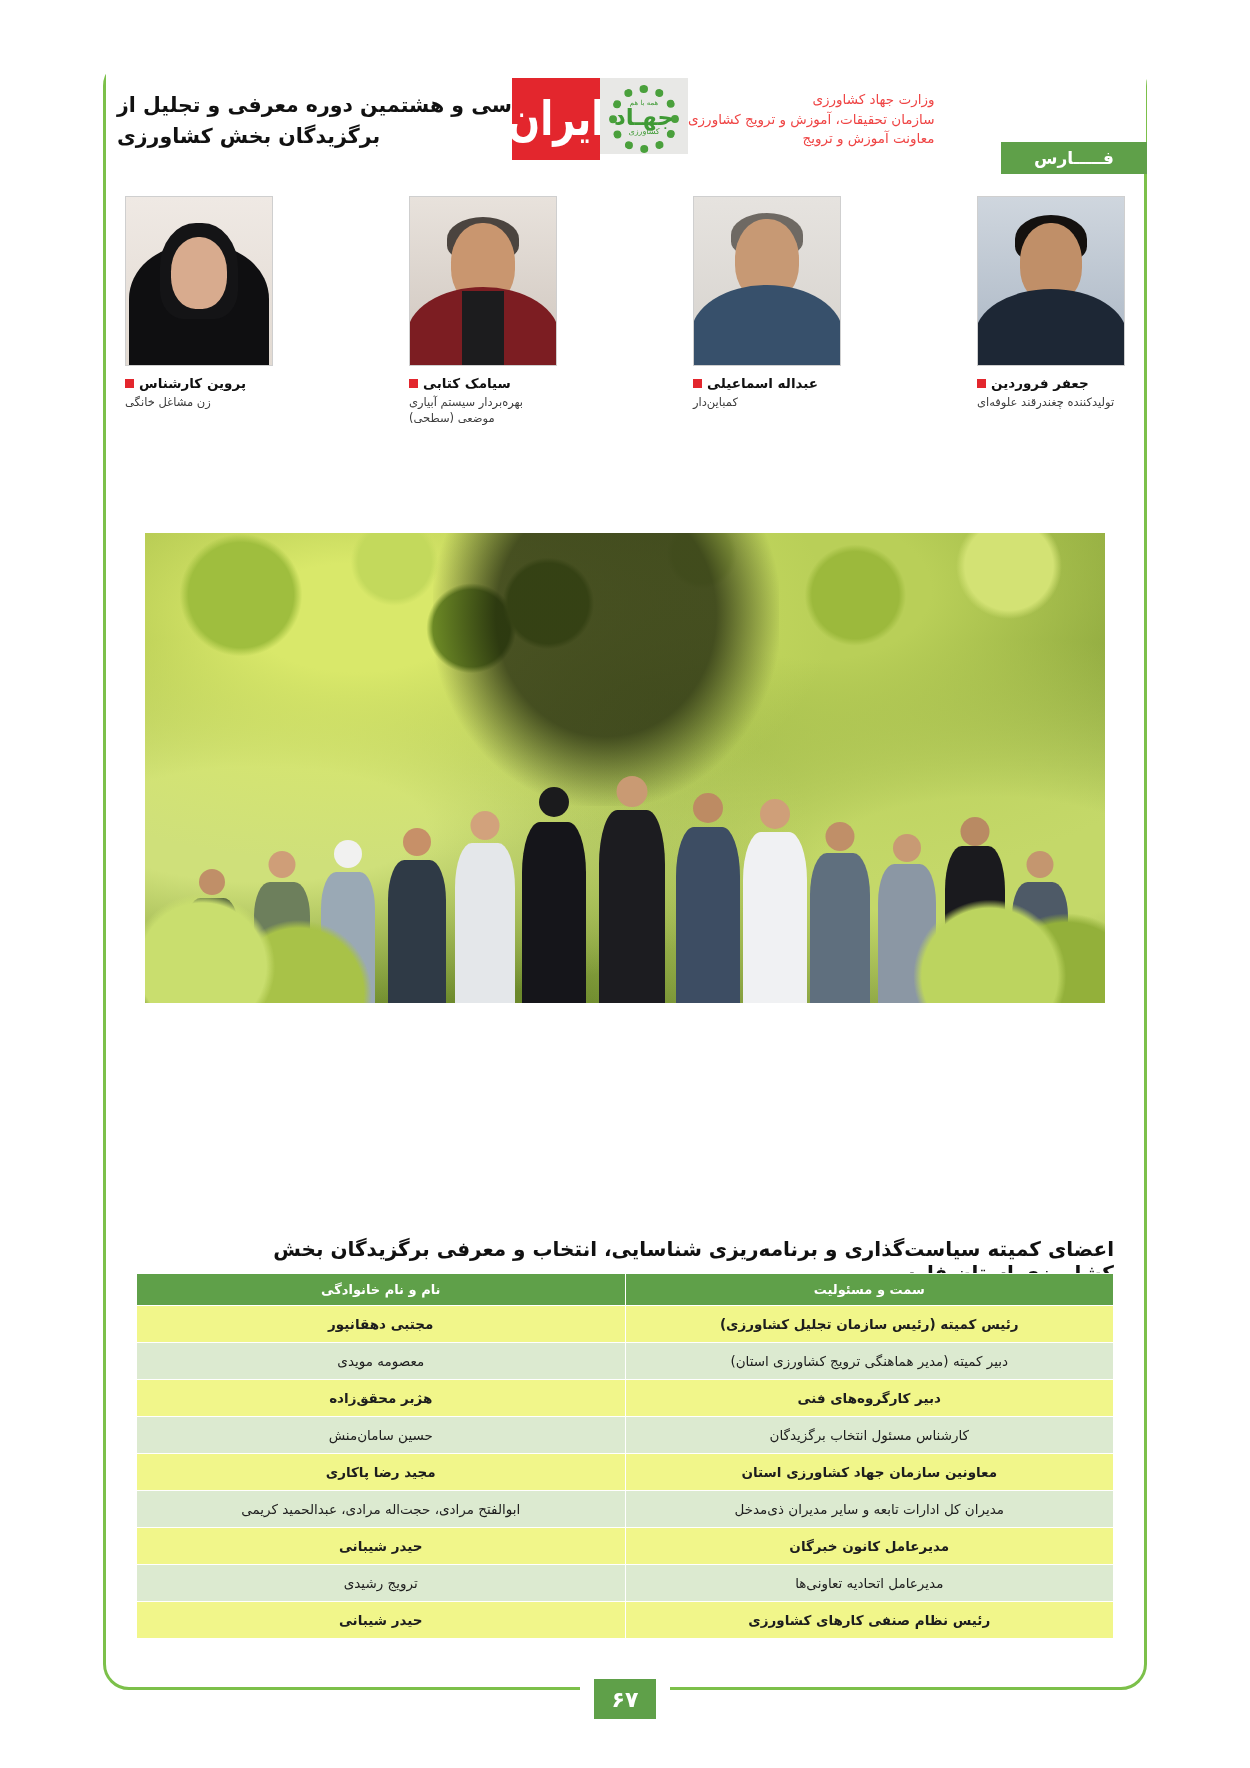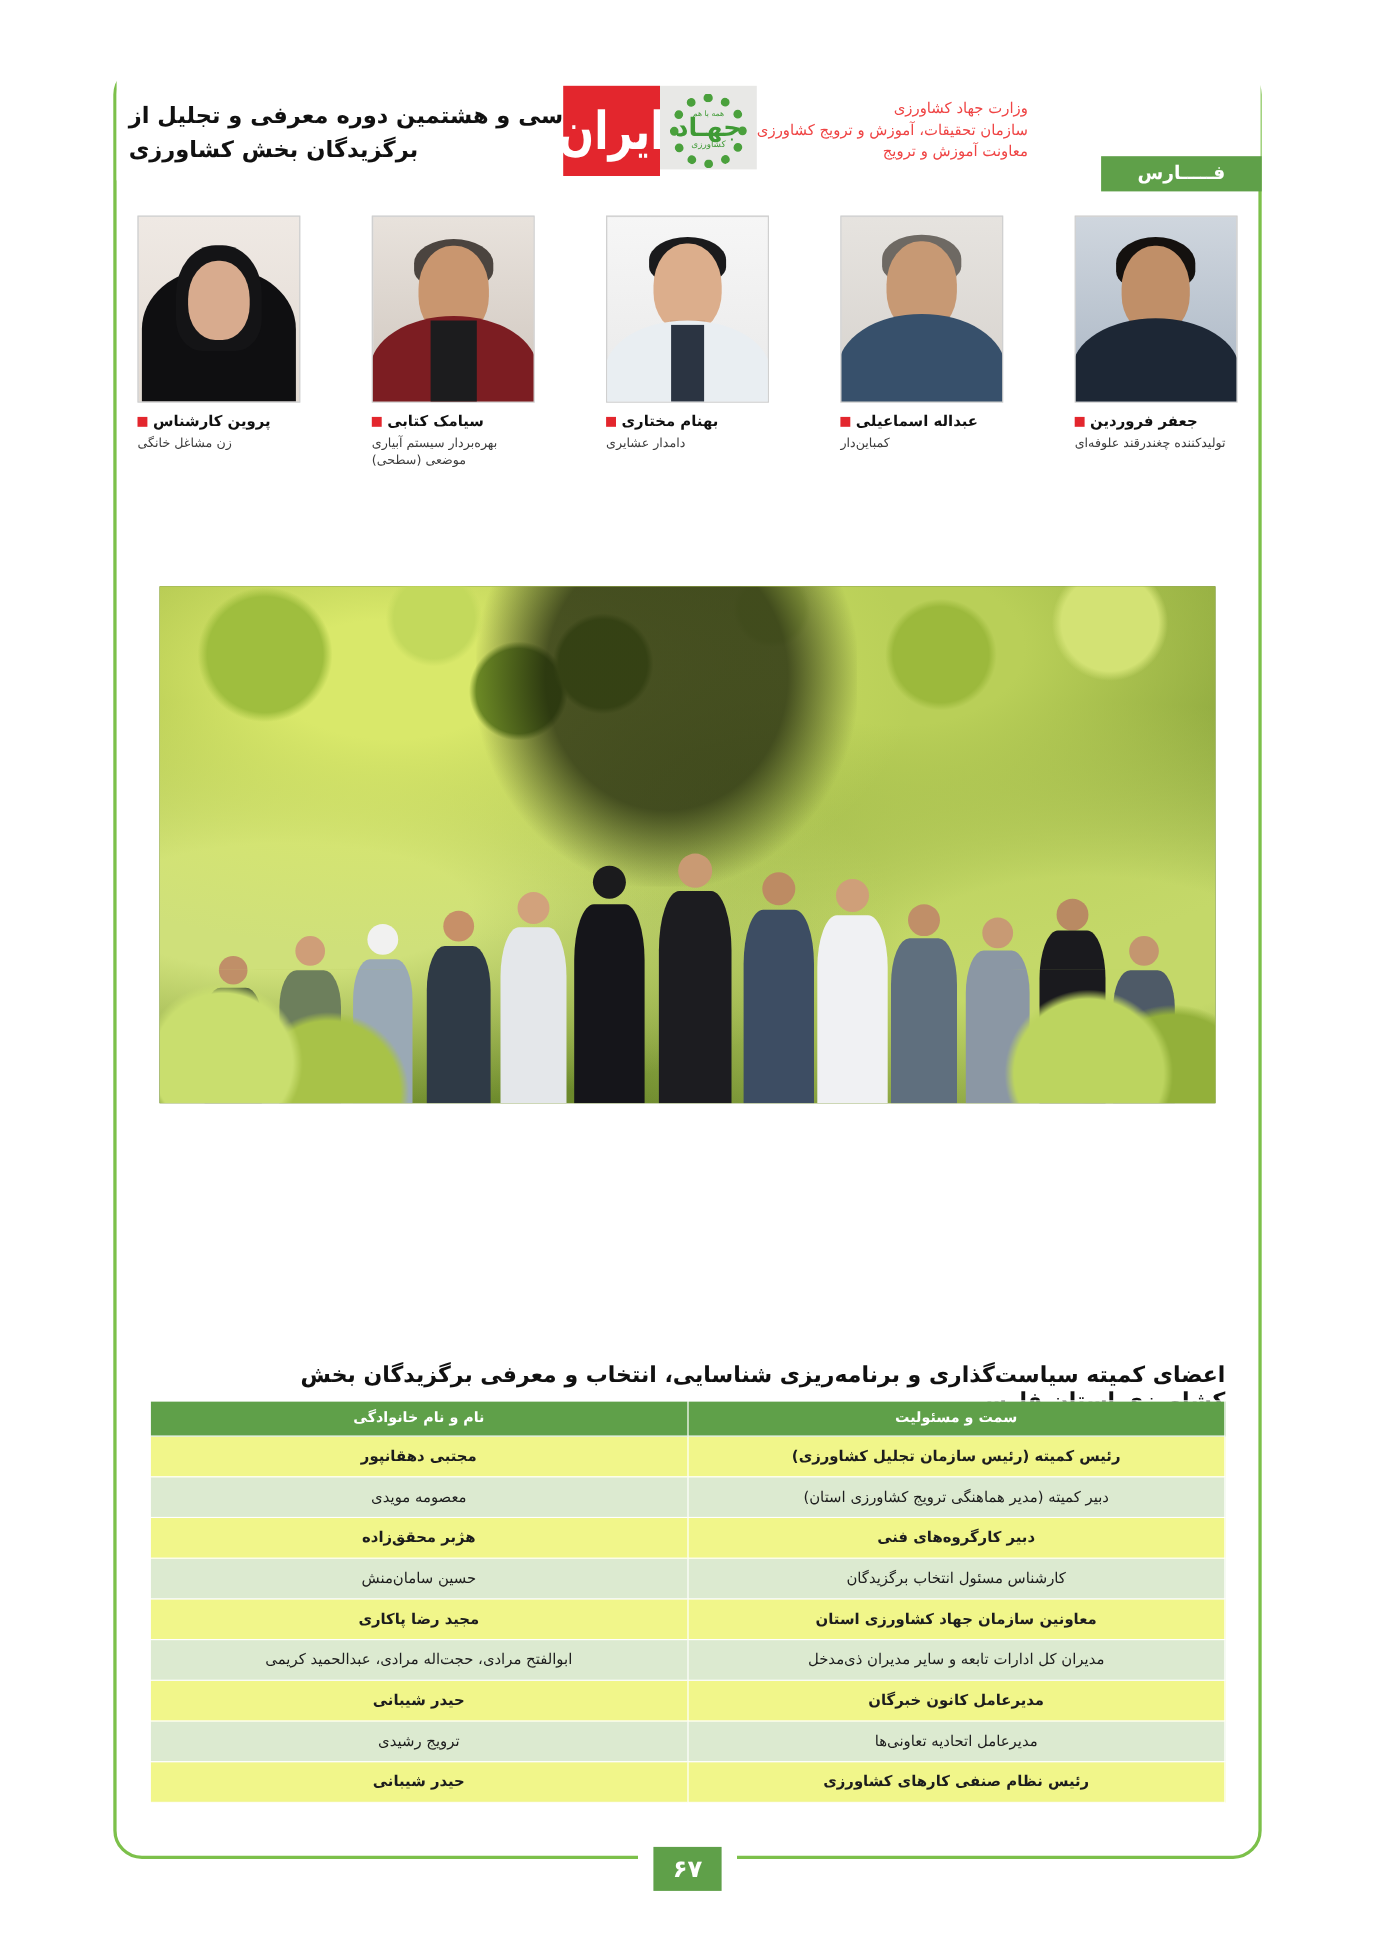--- a/index.html
+++ b/index.html
@@ -269,35 +269,20 @@
         <div class="body" style="bottom:0;width:152px;height:78px;background:#7c1d22;"></div>
         <div class="body" style="bottom:0;width:42px;height:74px;background:#1c1c1e;border-radius:0;"></div>
       </div>
       <div class="name-row">
         <span class="bullet"></span>
         <span class="pname">سیامک کتابی</span>
       </div>
       <div class="prole">بهره‌بردار سیستم آبیاری موضعی (سطحی)</div>
     </div>
 
-    <div class="card">
-      <div class="photo">
-        <div class="bg" style="background:linear-gradient(#f6f6f6,#e9e9e9);"></div>
-        <div class="hair" style="top:18px;width:70px;height:42px;background:#1a1a1c;"></div>
-        <div class="head" style="top:24px;width:62px;height:80px;background:#dcae8c;"></div>
-        <div class="neck" style="top:94px;width:32px;height:24px;background:#c99a78;"></div>
-        <div class="body" style="bottom:0;width:150px;height:74px;background:#e9eef2;"></div>
-        <div class="body" style="bottom:0;width:30px;height:70px;background:#2b3442;border-radius:0;"></div>
-      </div>
-      <div class="name-row">
-        <span class="bullet"></span>
-        <span class="pname">بهنام مختاری</span>
-      </div>
-      <div class="prole">دامدار عشایری</div>
-    </div>
 
     <div class="card">
       <div class="photo">
         <div class="bg" style="background:linear-gradient(#e6e3df,#d6d2cd);"></div>
         <div class="hair" style="top:16px;width:72px;height:44px;background:#6e6963;"></div>
         <div class="head" style="top:22px;width:64px;height:82px;background:#c79974;"></div>
         <div class="neck" style="top:94px;width:34px;height:26px;background:#b68a66;"></div>
         <div class="body" style="bottom:0;width:152px;height:80px;background:#37506b;"></div>
       </div>
       <div class="name-row">

